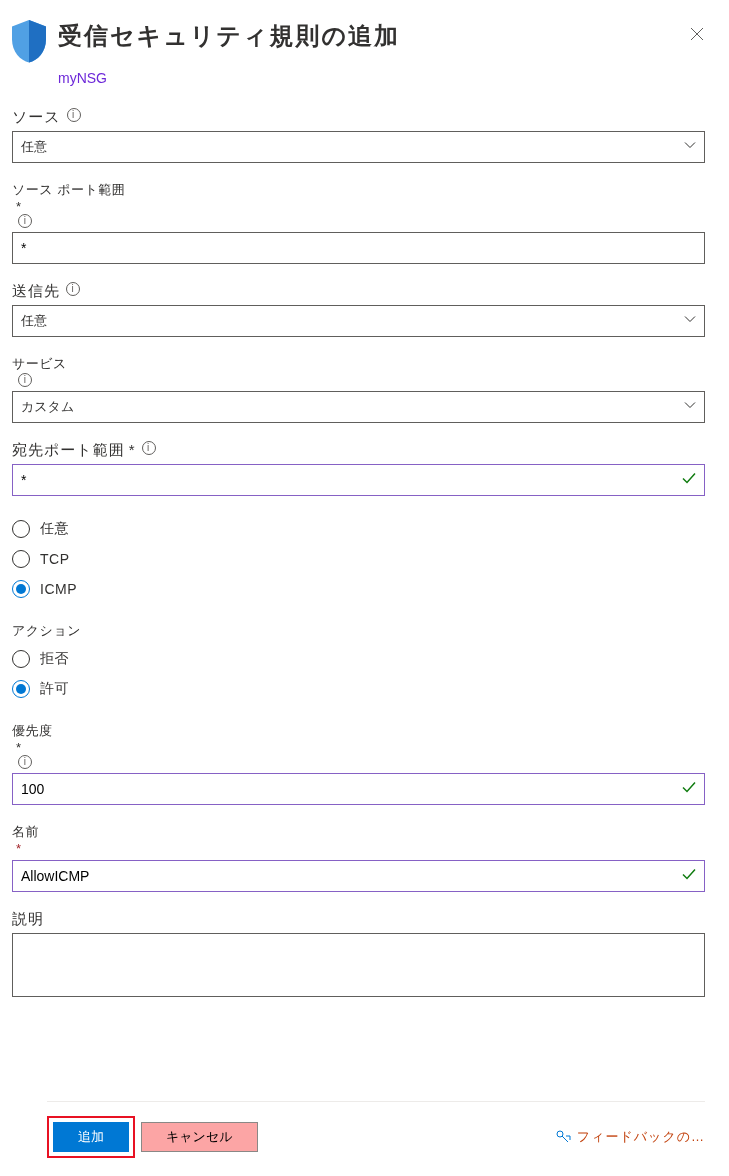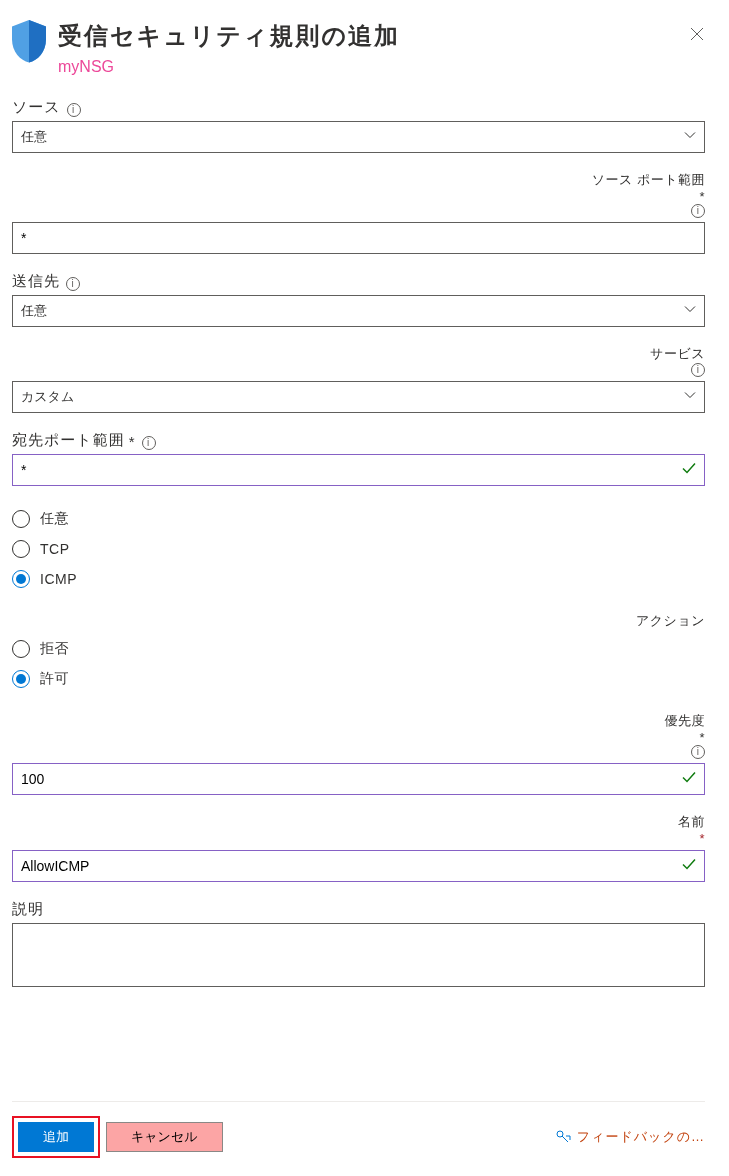--- a/index.html
+++ b/index.html
@@ -2,44 +2,44 @@
 <html><head>
 <meta charset="utf-8">
 <style>
   * { box-sizing: border-box; }
   html,body { margin:0; padding:0; font-family: "Segoe UI", "Yu Gothic UI", Meiryo, sans-serif; font-size:13px; color:#323130; background:#fff;}
   .panel { width:729px; height:1176px; position:relative; padding:20px 24px 0 12px; display:flex; flex-direction:column;}
   .header { display:flex; align-items:flex-start;}
   .shield { width:34px; height:40px; margin-right:12px; flex-shrink:0;}
   .titles { flex:1;}
   h1 { margin:0; font-size:24px; font-weight:600; letter-spacing:2px;}
-  .subtitle { font-size:16px; color:#ec4899; margin-top:6px;}
+  .subtitle { font-size:14px; color:#6d28d9; margin-top:18px;}
   .close { width:16px; height:16px; cursor:pointer; color:#605e5c; flex-shrink:0; margin-top:6px;}
   .close svg{width:16px;height:16px;}
   .form { margin-top:22px; flex:1; overflow:hidden;}
   .field { margin-bottom:18px;}
-  .label-row { display:flex; align-items:flex-end; font-size:15px; color:#323130; margin-bottom:4px; letter-spacing:1px;}
+  .label-row { display:flex; align-items:flex-start; font-size:15px; color:#323130; margin-bottom:4px; letter-spacing:1px;}
   .label-row.small{font-size:13px; letter-spacing:0.5px;flex-direction:column;}
   .req { color:#323130; margin-left:4px;}
   .req-red { color:#a4262c; margin-left:4px;}
   .info-icon { width:14px; height:14px; border:1px solid #605e5c; border-radius:50%; display:inline-flex; align-items:center; justify-content:center; font-size:10px; color:#605e5c; margin-left:6px; line-height:1;}
   .dropdown { position:relative; width:100%; height:32px; border:1px solid #605e5c; padding:0 30px 0 8px; display:flex; align-items:center; background:#fff; cursor:pointer;}
   .dropdown .chev{ position:absolute; right:8px; top:50%; transform:translateY(-50%);}
   .txt-input { width:100%; height:32px; border:1px solid #605e5c; padding:0 30px 0 8px; font-family:inherit; font-size:14px; background:#fff;}
   .v-purple { border-color:#8661c5 !important; position:relative;}
   .check-icon { position:absolute; right:8px; top:50%; transform:translateY(-50%); color:#107c10;}
   .input-wrap{position:relative;}
   .radio-group { margin-top:4px;}
   .radio-row { display:flex; align-items:center; height:30px; cursor:pointer;}
   .radio { width:18px; height:18px; border:1px solid #323130; border-radius:50%; margin-right:10px; display:flex; align-items:center; justify-content:center;}
   .radio.checked { border-color:#0078d4;}
   .radio.checked::after{content:""; width:10px; height:10px; background:#0078d4; border-radius:50%;}
   .radio-label{font-size:14px; letter-spacing:0.5px;}
   .textarea { width:100%; height:64px; border:1px solid #605e5c; resize:none; font-family:inherit; padding:6px 8px;}
-  .footer { border-top:1px solid #edebe9; padding:14px 0 18px 0; display:flex; align-items:center; }
+  .footer { border-top:1px solid #edebe9; padding:14px 0 18px 0; display:flex; align-items:center;margin-left:35px; }
   .btn { height:30px; padding:0 24px; font-size:13px; cursor:pointer; border:1px solid #8a8886; background:#fca5a5;}
   .btn-primary{ background:#0078d4; border-color:#0078d4; color:#fff; }
   .highlight-box{ border:2px solid #e81123; padding:4px; display:inline-flex; margin-right:6px;}
   .feedback { margin-left:auto; color:#c2410c; display:flex; align-items:center; cursor:pointer; font-size:13px; letter-spacing:1px;}
   .feedback svg{width:16px;height:16px; margin-right:6px;}
   .chev svg{width:12px;height:12px;}
   .check-icon svg{width:16px;height:16px;}
 </style>
 </head>
 <body>

